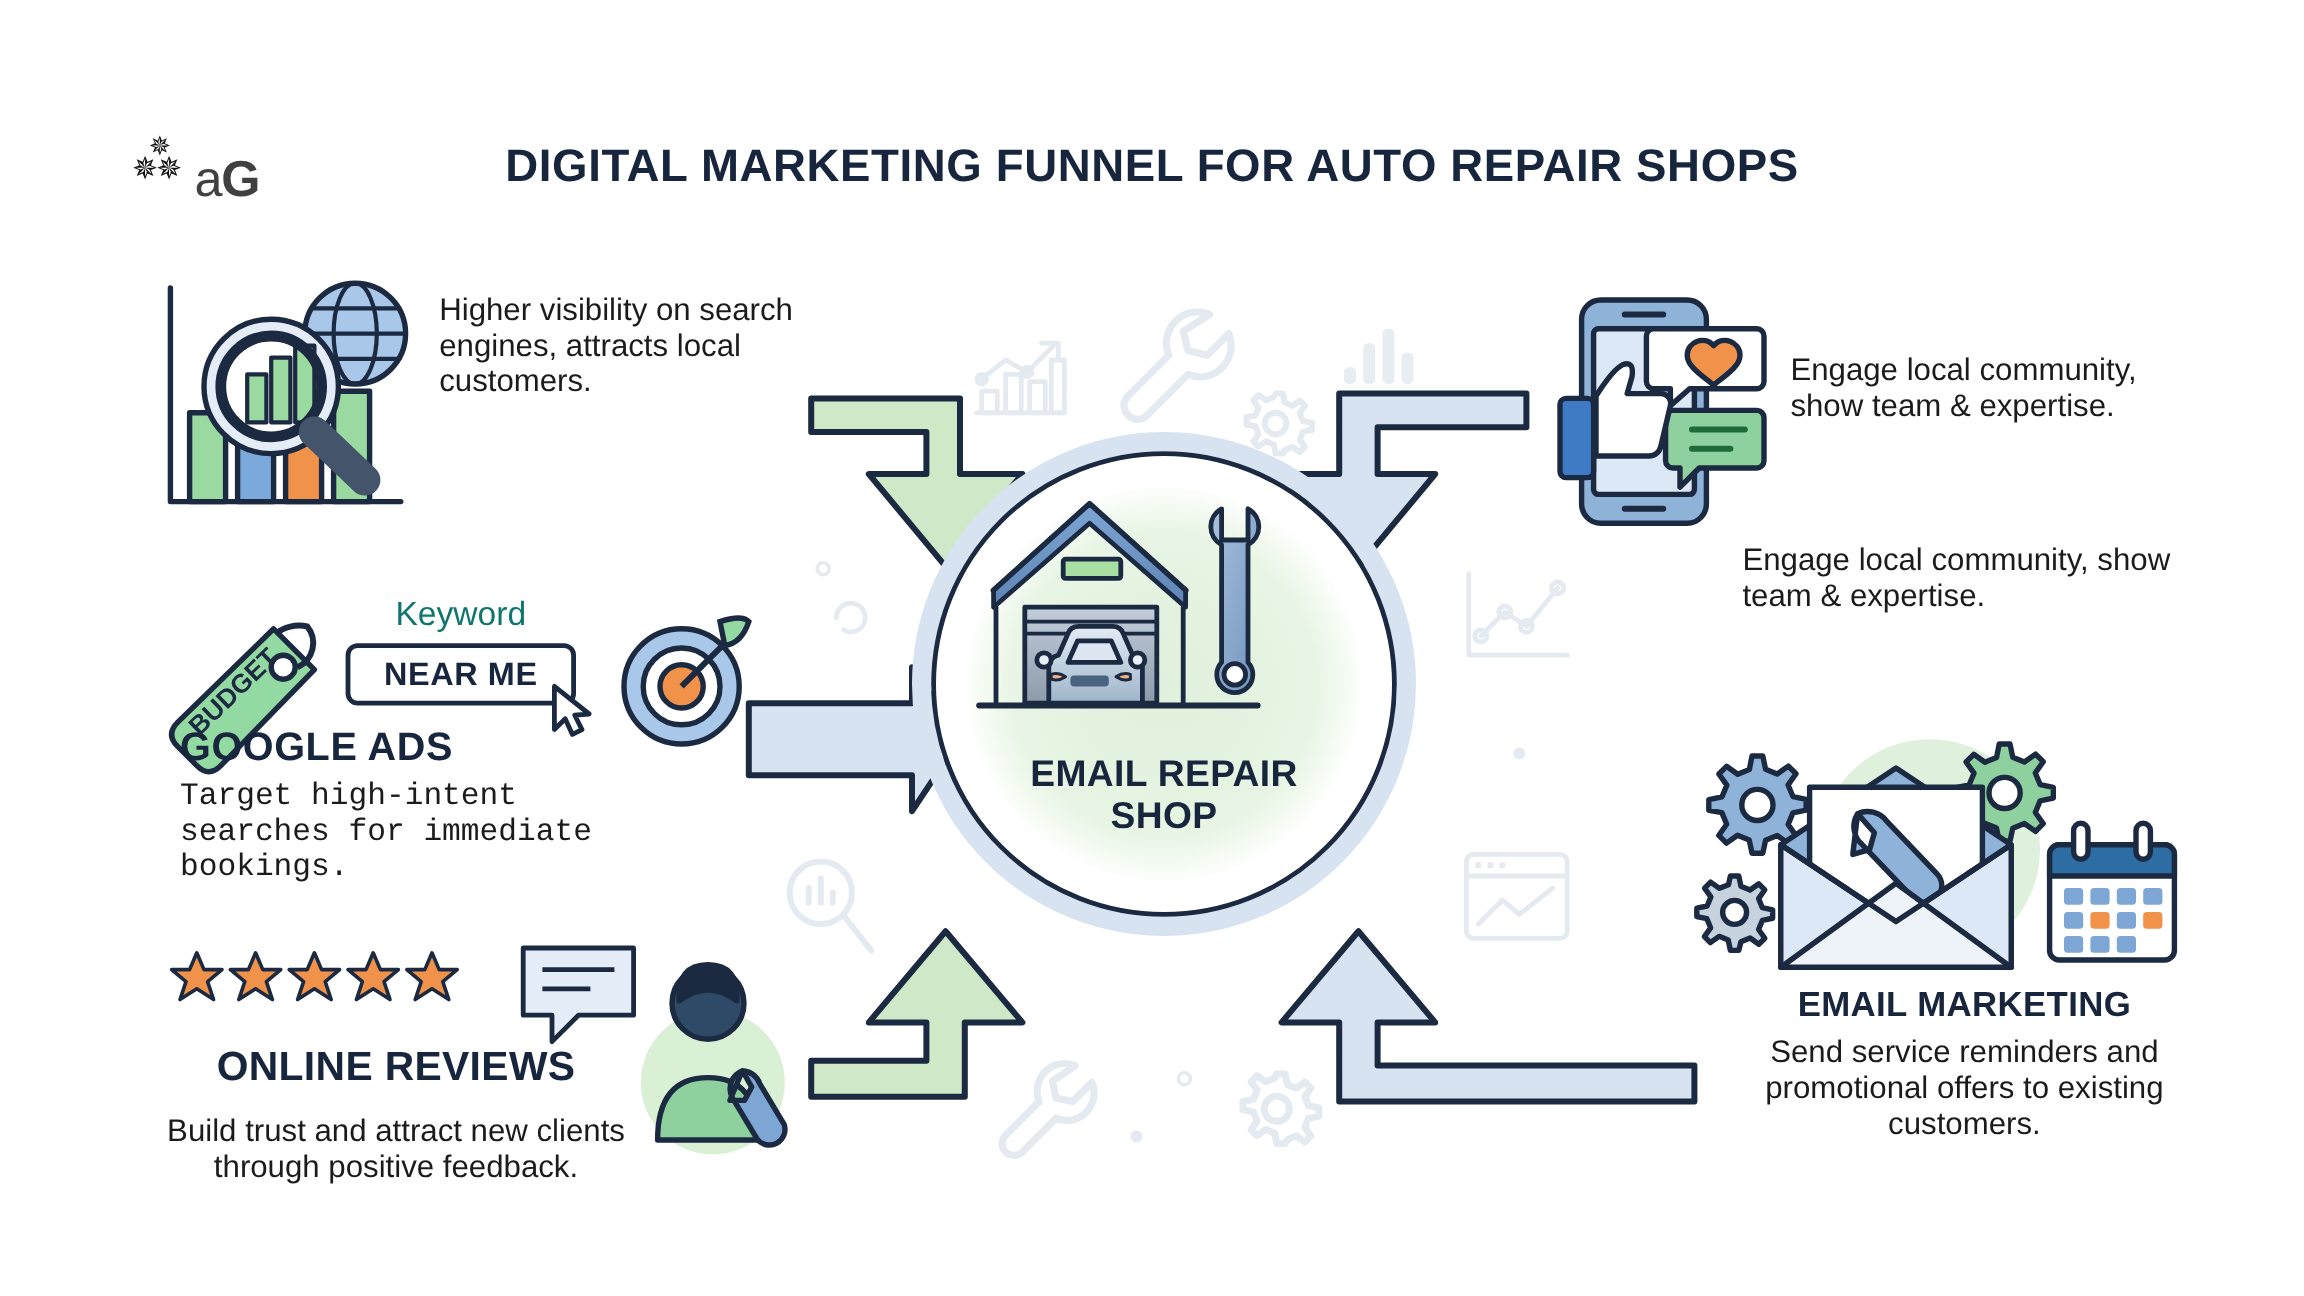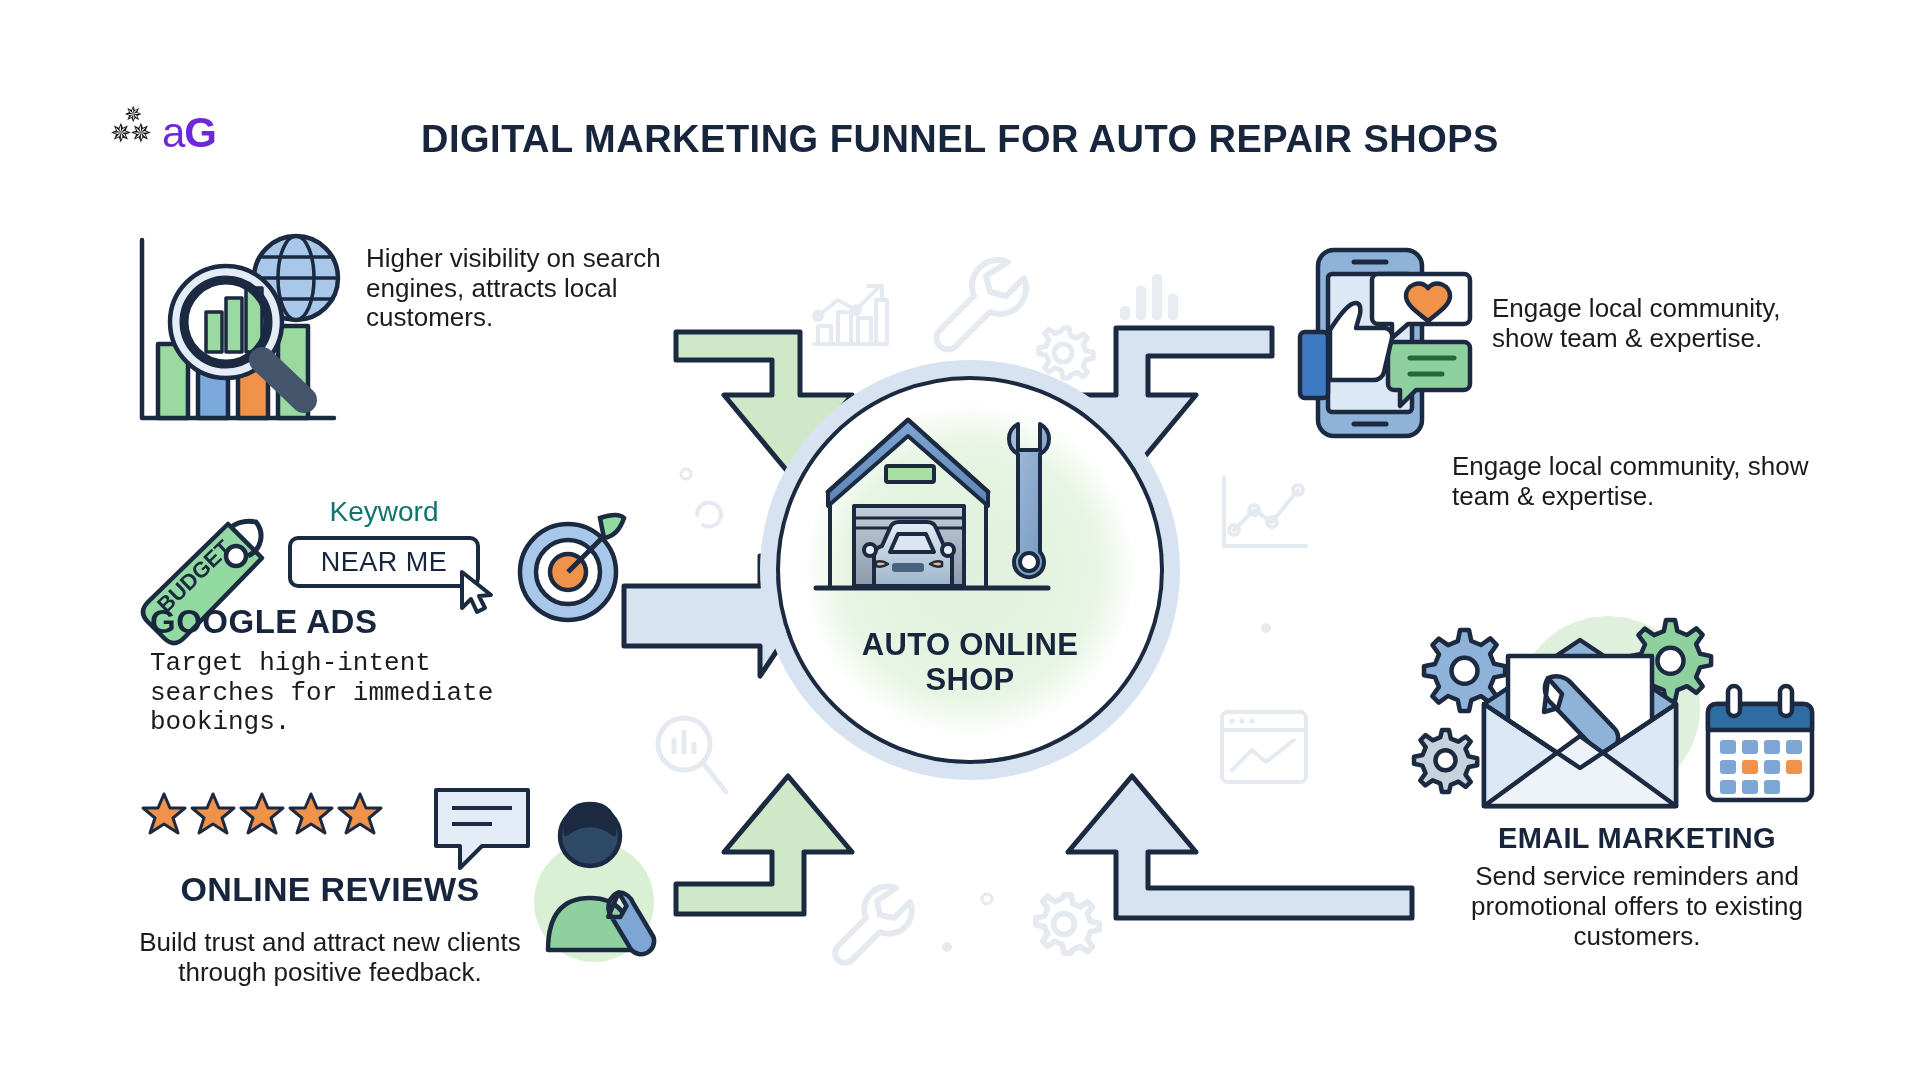--- a/index.html
+++ b/index.html
@@ -12,22 +12,22 @@
   }
   .stage{position:absolute;inset:0;}
 
   
   .logo{position:absolute;left:108px;top:108px;display:flex;align-items:center;gap:2px;}
   .logo-marks{position:relative;width:58px;height:46px;}
   .logo-marks span{position:absolute;color:#111;font-size:26px;line-height:1;font-family:"DejaVu Sans",sans-serif;}
   .lm1{left:16px;top:-4px;font-size:22px !important;}
   .lm2{left:2px;top:12px;}
   .lm3{left:22px;top:12px;}
-  .logo-text{font-size:42px;font-weight:400;color:#6d28d9;letter-spacing:-1px;line-height:1;
-             font-family:"Liberation Sans",sans-serif;margin-left:-6px;margin-top:4px;}
+  .logo-text{font-size:42px;font-weight:400;color:#404040;letter-spacing:-1px;line-height:1;
+             font-family:"Liberation Sans",sans-serif;margin-left:-6px;margin-top:20px;}
   .logo-text b{font-weight:700;}
 
   
   .title{
     position:absolute;left:0;right:0;top:118px;text-align:center;
     font-size:38px;font-weight:700;color:#17263c;letter-spacing:.5px;
     font-family:"Liberation Sans",sans-serif;
   }
 
   
@@ -263,21 +263,21 @@
 
           <path d="M206 14 a17 17 0 0 0 0 30 v98 a15 15 0 1 0 22 0 V44 a17 17 0 0 0 0-30 v26 h-22 Z" fill="url(#gWr)"></path>
           <circle cx="217" cy="152" r="9" fill="#ffffff"></circle>
 
           <path d="M4 178 H236" stroke-width="5"></path>
         </g>
       </svg>
     </div>
 
     <div class="center-label">
-      <div>AUTO ONLINE</div>
+      <div>EMAIL REPAIR</div>
       <div>SHOP</div>
     </div>
   </div>
 
   <div style="position:absolute;left:128px;top:226px;">
     <svg width="220" height="210" viewBox="0 0 220 210">
       <g stroke="#1b2a41" stroke-width="4.5" stroke-linejoin="round" stroke-linecap="round" fill="none">
         <path d="M14 14 V192 H206"></path>
         <rect x="30" y="118" width="30" height="74" fill="#9ad9a0"></rect>
         <rect x="70" y="136" width="30" height="56" fill="#7ba9db"></rect>
@@ -312,21 +312,21 @@
         <path d="M98 18 a26 20 0 0 1 26 -6 a22 22 0 0 1 -8 34" stroke-width="5"></path>
         <text x="34" y="104" fill="#1b2a41" stroke="none" font-family="Liberation Sans, sans-serif" font-size="22" font-weight="700" transform="rotate(-44 34 104)">BUDGET</text>
       </g>
     </svg>
   </div>
 
   <div style="position:absolute;left:288px;top:498px;">
     <div style="font-size:28px;color:#0f766e;text-align:center;width:192px;line-height:1;">Keyword</div>
     <div style="margin-top:10px;width:184px;height:44px;border:4px solid #1b2a41;border-radius:10px;
                 display:flex;align-items:center;justify-content:center;background:#fff;">
-      <span style="font-size:27px;font-weight:400;color:#17263c;letter-spacing:.5px;">NEAR ME</span>
+      <span style="font-size:27px;font-weight:700;color:#17263c;letter-spacing:.5px;">NEAR ME</span>
     </div>
     <svg width="44" height="48" viewBox="0 0 44 48" style="position:absolute;left:168px;top:70px;">
       <path d="M6 4 L6 40 L15 31 L21 44 L29 40 L23 28 L35 27 Z" fill="#ffffff" stroke="#1b2a41" stroke-width="4" stroke-linejoin="round"></path>
     </svg>
   </div>
 
   <div style="position:absolute;left:512px;top:510px;">
     <svg width="118" height="118" viewBox="0 0 118 118">
       <g stroke="#1b2a41" stroke-width="4.5" fill="none">
         <circle cx="56" cy="62" r="48" fill="#a9c7e8"></circle>

